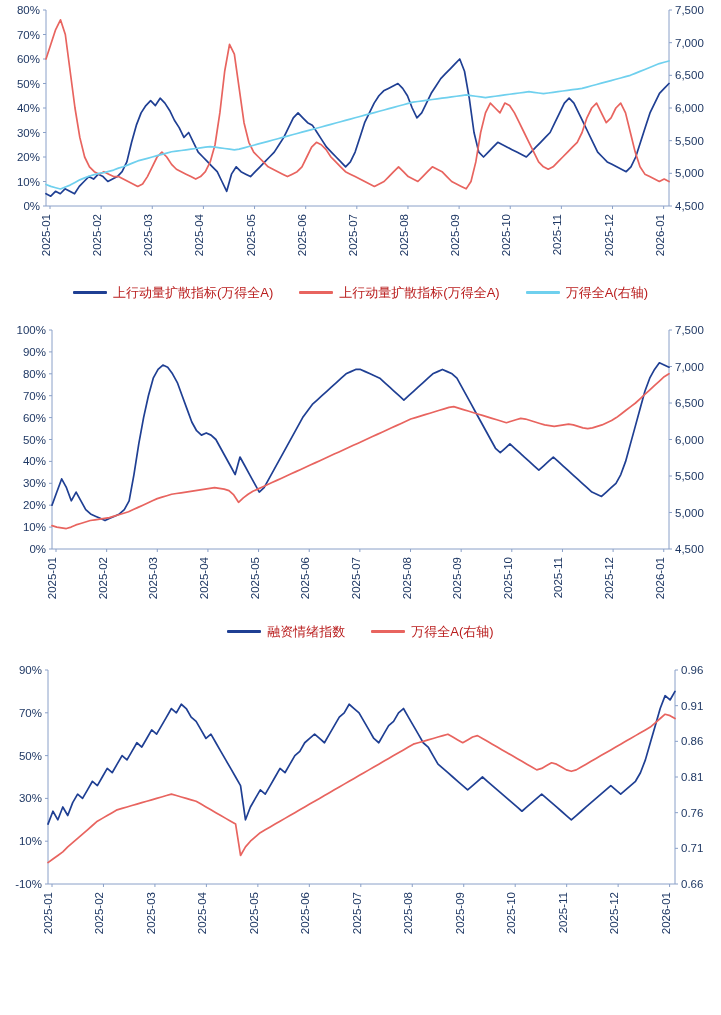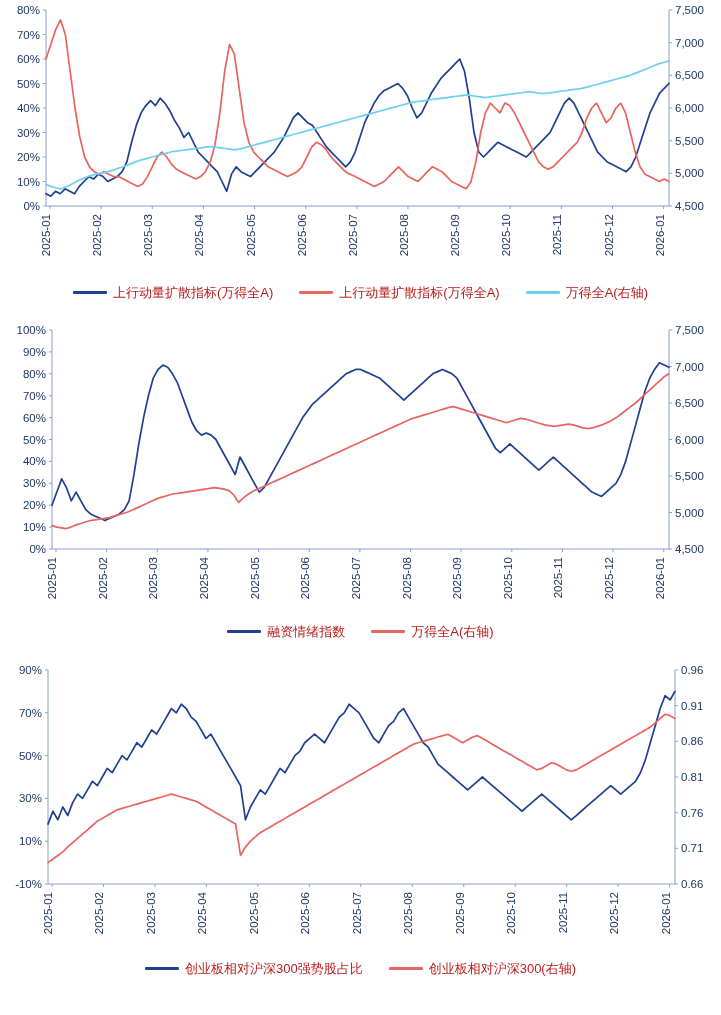--- a/index.html
+++ b/index.html
@@ -261,25 +261,15 @@
           <line x1="566.6625" y1="224" x2="566.6625" y2="227" stroke="#8aa0c8" stroke-width="1"></line>
           <text x="566.6625" y="232" class="xtick" text-anchor="end" transform="rotate(-90 566.6625 232)">2025-11</text>
           <line x1="618.12875" y1="224" x2="618.12875" y2="227" stroke="#8aa0c8" stroke-width="1"></line>
           <text x="618.12875" y="232" class="xtick" text-anchor="end" transform="rotate(-90 618.12875 232)">2025-12</text>
           <line x1="669.595" y1="224" x2="669.595" y2="227" stroke="#8aa0c8" stroke-width="1"></line>
           <text x="669.595" y="232" class="xtick" text-anchor="end" transform="rotate(-90 669.595 232)">2026-01</text>
           <path d="M48.00 164.08 L52.94 151.24 L57.87 159.80 L62.81 146.96 L67.75 155.52 L72.69 142.68 L77.62 134.12 L82.56 138.40 L87.50 129.84 L92.43 121.28 L97.37 125.56 L102.31 117.00 L107.24 108.44 L112.18 112.72 L117.12 104.16 L122.06 95.60 L126.99 99.88 L131.93 91.32 L136.87 82.76 L141.80 87.04 L146.74 78.48 L151.68 69.92 L156.61 74.20 L161.55 65.64 L166.49 57.08 L171.43 48.52 L176.36 52.80 L181.30 44.24 L186.24 48.52 L191.17 57.08 L196.11 61.36 L201.05 69.92 L205.98 78.48 L210.92 74.20 L215.86 82.76 L220.80 91.32 L225.73 99.88 L230.67 108.44 L235.61 117.00 L240.54 125.56 L245.48 159.80 L250.42 146.96 L255.35 138.40 L260.29 129.84 L265.23 134.12 L270.17 125.56 L275.10 117.00 L280.04 108.44 L284.98 112.72 L289.91 104.16 L294.85 95.60 L299.79 91.32 L304.72 82.76 L309.66 78.48 L314.60 74.20 L319.54 78.48 L324.47 82.76 L329.41 74.20 L334.35 65.64 L339.28 57.08 L344.22 52.80 L349.16 44.24 L354.09 48.52 L359.03 52.80 L363.97 61.36 L368.91 69.92 L373.84 78.48 L378.78 82.76 L383.72 74.20 L388.65 65.64 L393.59 61.36 L398.53 52.80 L403.46 48.52 L408.40 57.08 L413.34 65.64 L418.28 74.20 L423.21 82.76 L428.15 87.04 L433.09 95.60 L438.02 104.16 L442.96 108.44 L447.90 112.72 L452.83 117.00 L457.77 121.28 L462.71 125.56 L467.65 129.84 L472.58 125.56 L477.52 121.28 L482.46 117.00 L487.39 121.28 L492.33 125.56 L497.27 129.84 L502.20 134.12 L507.14 138.40 L512.08 142.68 L517.02 146.96 L521.95 151.24 L526.89 146.96 L531.83 142.68 L536.76 138.40 L541.70 134.12 L546.64 138.40 L551.57 142.68 L556.51 146.96 L561.45 151.24 L566.39 155.52 L571.32 159.80 L576.26 155.52 L581.20 151.24 L586.13 146.96 L591.07 142.68 L596.01 138.40 L600.94 134.12 L605.88 129.84 L610.82 125.56 L615.76 129.84 L620.69 134.12 L625.63 129.84 L630.57 125.56 L635.50 121.28 L640.44 112.72 L645.38 99.88 L650.31 82.76 L655.25 65.64 L660.19 48.52 L665.13 35.68 L670.06 39.96 L675.00 31.40 " fill="none" stroke="#1F3F93" stroke-width="1.7" stroke-linejoin="round" stroke-linecap="round"></path>
           <path d="M48.00 202.60 L52.94 199.03 L57.87 195.47 L62.81 191.90 L67.75 186.91 L72.69 182.63 L77.62 178.35 L82.56 174.07 L87.50 169.79 L92.43 165.51 L97.37 161.23 L102.31 158.37 L107.24 155.52 L112.18 152.67 L117.12 149.81 L122.06 148.39 L126.99 146.96 L131.93 145.53 L136.87 144.11 L141.80 142.68 L146.74 141.25 L151.68 139.83 L156.61 138.40 L161.55 136.97 L166.49 135.55 L171.43 134.12 L176.36 135.55 L181.30 136.97 L186.24 138.40 L191.17 139.83 L196.11 141.25 L201.05 144.11 L205.98 146.96 L210.92 149.81 L215.86 152.67 L220.80 155.52 L225.73 158.37 L230.67 161.23 L235.61 164.08 L240.54 195.47 L245.48 186.91 L250.42 181.20 L255.35 176.92 L260.29 172.64 L265.23 169.79 L270.17 166.93 L275.10 164.08 L280.04 161.23 L284.98 158.37 L289.91 155.52 L294.85 152.67 L299.79 149.81 L304.72 146.96 L309.66 144.11 L314.60 141.25 L319.54 138.40 L324.47 135.55 L329.41 132.69 L334.35 129.84 L339.28 126.99 L344.22 124.13 L349.16 121.28 L354.09 118.43 L359.03 115.57 L363.97 112.72 L368.91 109.87 L373.84 107.01 L378.78 104.16 L383.72 101.31 L388.65 98.45 L393.59 95.60 L398.53 92.75 L403.46 89.89 L408.40 87.04 L413.34 84.19 L418.28 82.76 L423.21 81.33 L428.15 79.91 L433.09 78.48 L438.02 77.05 L442.96 75.63 L447.90 74.20 L452.83 77.05 L457.77 79.91 L462.71 82.76 L467.65 79.91 L472.58 77.05 L477.52 75.63 L482.46 78.48 L487.39 81.33 L492.33 84.19 L497.27 87.04 L502.20 89.89 L507.14 92.75 L512.08 95.60 L517.02 98.45 L521.95 101.31 L526.89 104.16 L531.83 107.01 L536.76 109.87 L541.70 108.44 L546.64 105.59 L551.57 102.73 L556.51 104.16 L561.45 107.01 L566.39 109.87 L571.32 111.29 L576.26 109.87 L581.20 107.01 L586.13 104.16 L591.07 101.31 L596.01 98.45 L600.94 95.60 L605.88 92.75 L610.82 89.89 L615.76 87.04 L620.69 84.19 L625.63 81.33 L630.57 78.48 L635.50 75.63 L640.44 72.77 L645.38 69.92 L650.31 67.07 L655.25 62.79 L660.19 58.51 L665.13 54.23 L670.06 55.65 L675.00 58.51 " fill="none" stroke="#E8645F" stroke-width="1.7" stroke-linejoin="round" stroke-linecap="round"></path>
         </svg>
     </div>
-    <div class="legend" style="margin-top:2px;">
-      <div class="legend-item">
-        <span class="legend-line" style="background:#1F3F93;"></span>
-        <span class="legend-label">创业板相对沪深300强势股占比</span>
-      </div>
-      <div class="legend-item">
-        <span class="legend-line" style="background:#E8645F;"></span>
-        <span class="legend-label">创业板相对沪深300(右轴)</span>
-      </div>
-    </div>
   </div>
 
 </div>
 
 </body></html>

